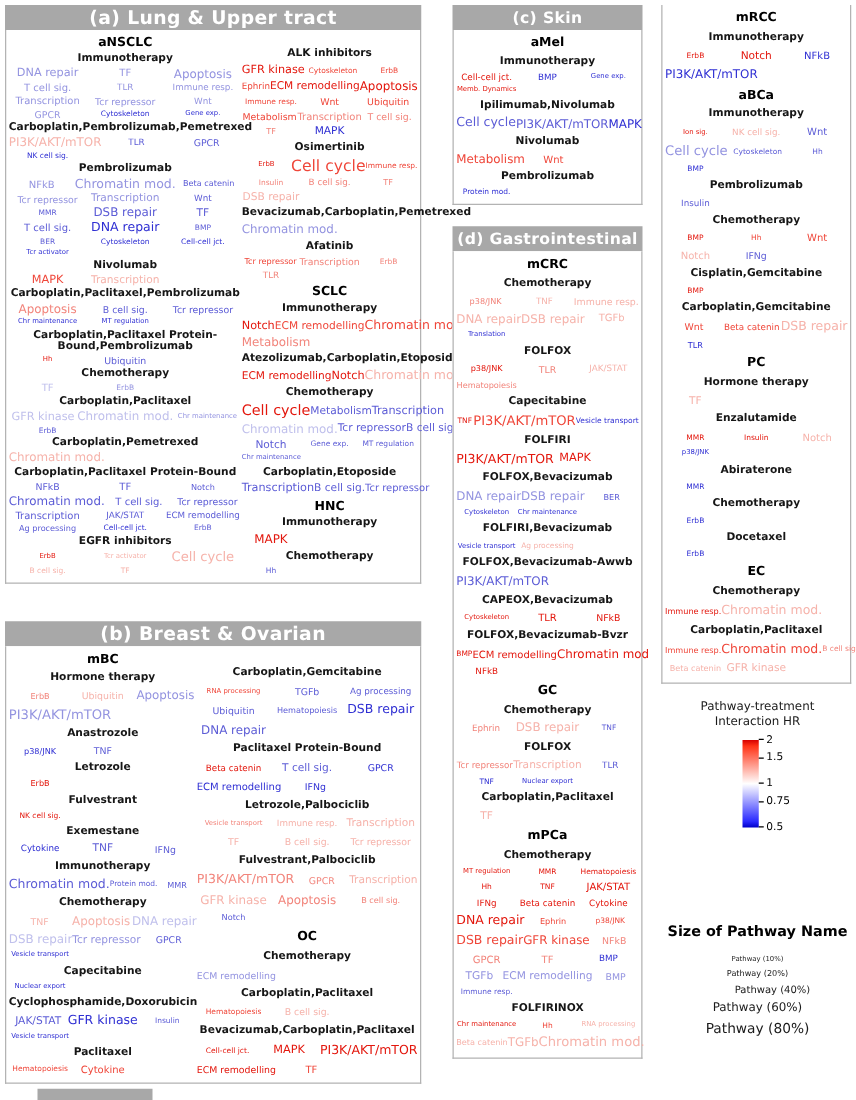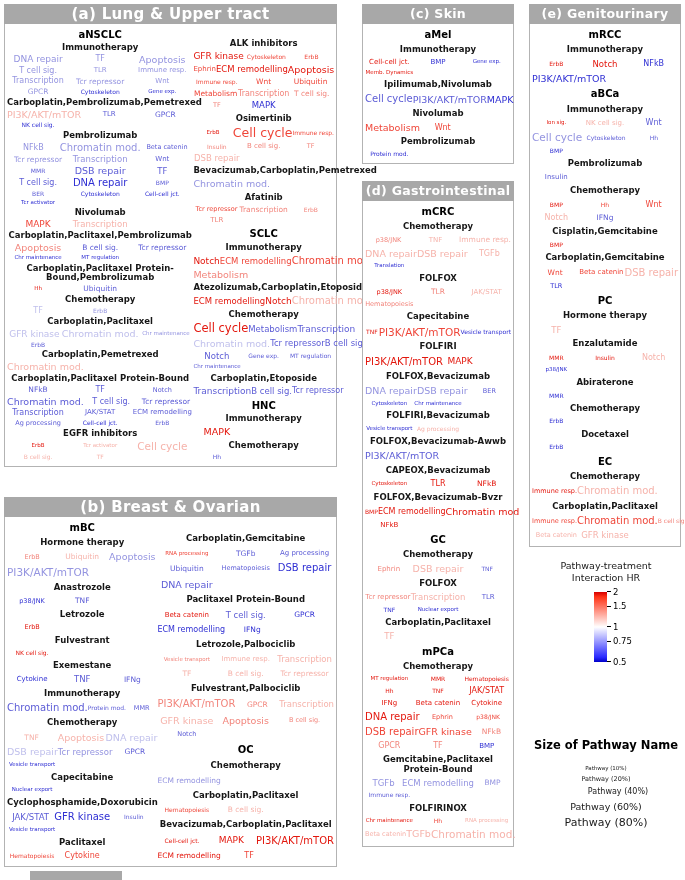--- a/index.html
+++ b/index.html
@@ -579,21 +579,20 @@
           <div class="wrow">
             <span class="word" style="color: rgb(239, 70, 57); font-size: 10px;">DSB repair</span>
             <span class="word" style="color: rgb(239, 70, 57); font-size: 9.5px;">GFR kinase</span>
             <span class="word" style="color: rgb(242, 133, 124); font-size: 7.5px;">NFkB</span>
           </div>
           <div class="wrow">
             <span class="word" style="color: rgb(242, 133, 124); font-size: 8px;">GPCR</span>
             <span class="word" style="color: rgb(242, 133, 124); font-size: 8px;">TF</span>
             <span class="word" style="color: rgb(47, 47, 211); font-size: 7px;">BMP</span>
           </div>
-          <div class="treat">Gemcitabine,Paclitaxel Protein-Bound</div>
           <div class="wrow">
             <span class="word" style="color: rgb(148, 148, 224); font-size: 8.5px;">TGFb</span>
             <span class="word" style="color: rgb(148, 148, 224); font-size: 8.5px;">ECM remodelling</span>
             <span class="word" style="color: rgb(148, 148, 224); font-size: 7.5px;">BMP</span>
           </div>
           <div class="wrow">
             <span class="word" style="color: rgb(92, 92, 214); font-size: 6px;">Immune resp.</span>
           </div>
           <div class="treat">FOLFIRINOX</div>
           <div class="wrow">
@@ -603,21 +602,20 @@
           </div>
           <div class="wrow">
             <span class="word" style="color: rgb(246, 179, 171); font-size: 6.5px;">Beta catenin</span>
             <span class="word" style="color: rgb(246, 179, 171); font-size: 9.5px;">TGFb</span>
             <span class="word" style="color: rgb(246, 179, 171); font-size: 10.5px;">Chromatin mod.</span>
           </div>
         </div>
       </div>
     </div>
     <div class="panel panel-e">
-      <div class="panel-header">(e) Genitourinary</div>
       <div class="panel-body">
         <div class="pcol pcol-e0">
           <div class="cancer">mRCC</div>
           <div class="treat">Immunotherapy</div>
           <div class="wrow">
             <span class="word" style="color: rgb(227, 23, 13); font-size: 6px;">ErbB</span>
             <span class="word" style="color: rgb(227, 23, 13); font-size: 8.5px;">Notch</span>
             <span class="word" style="color: rgb(47, 47, 211); font-size: 8px;">NFkB</span>
           </div>
           <div class="wrow">

